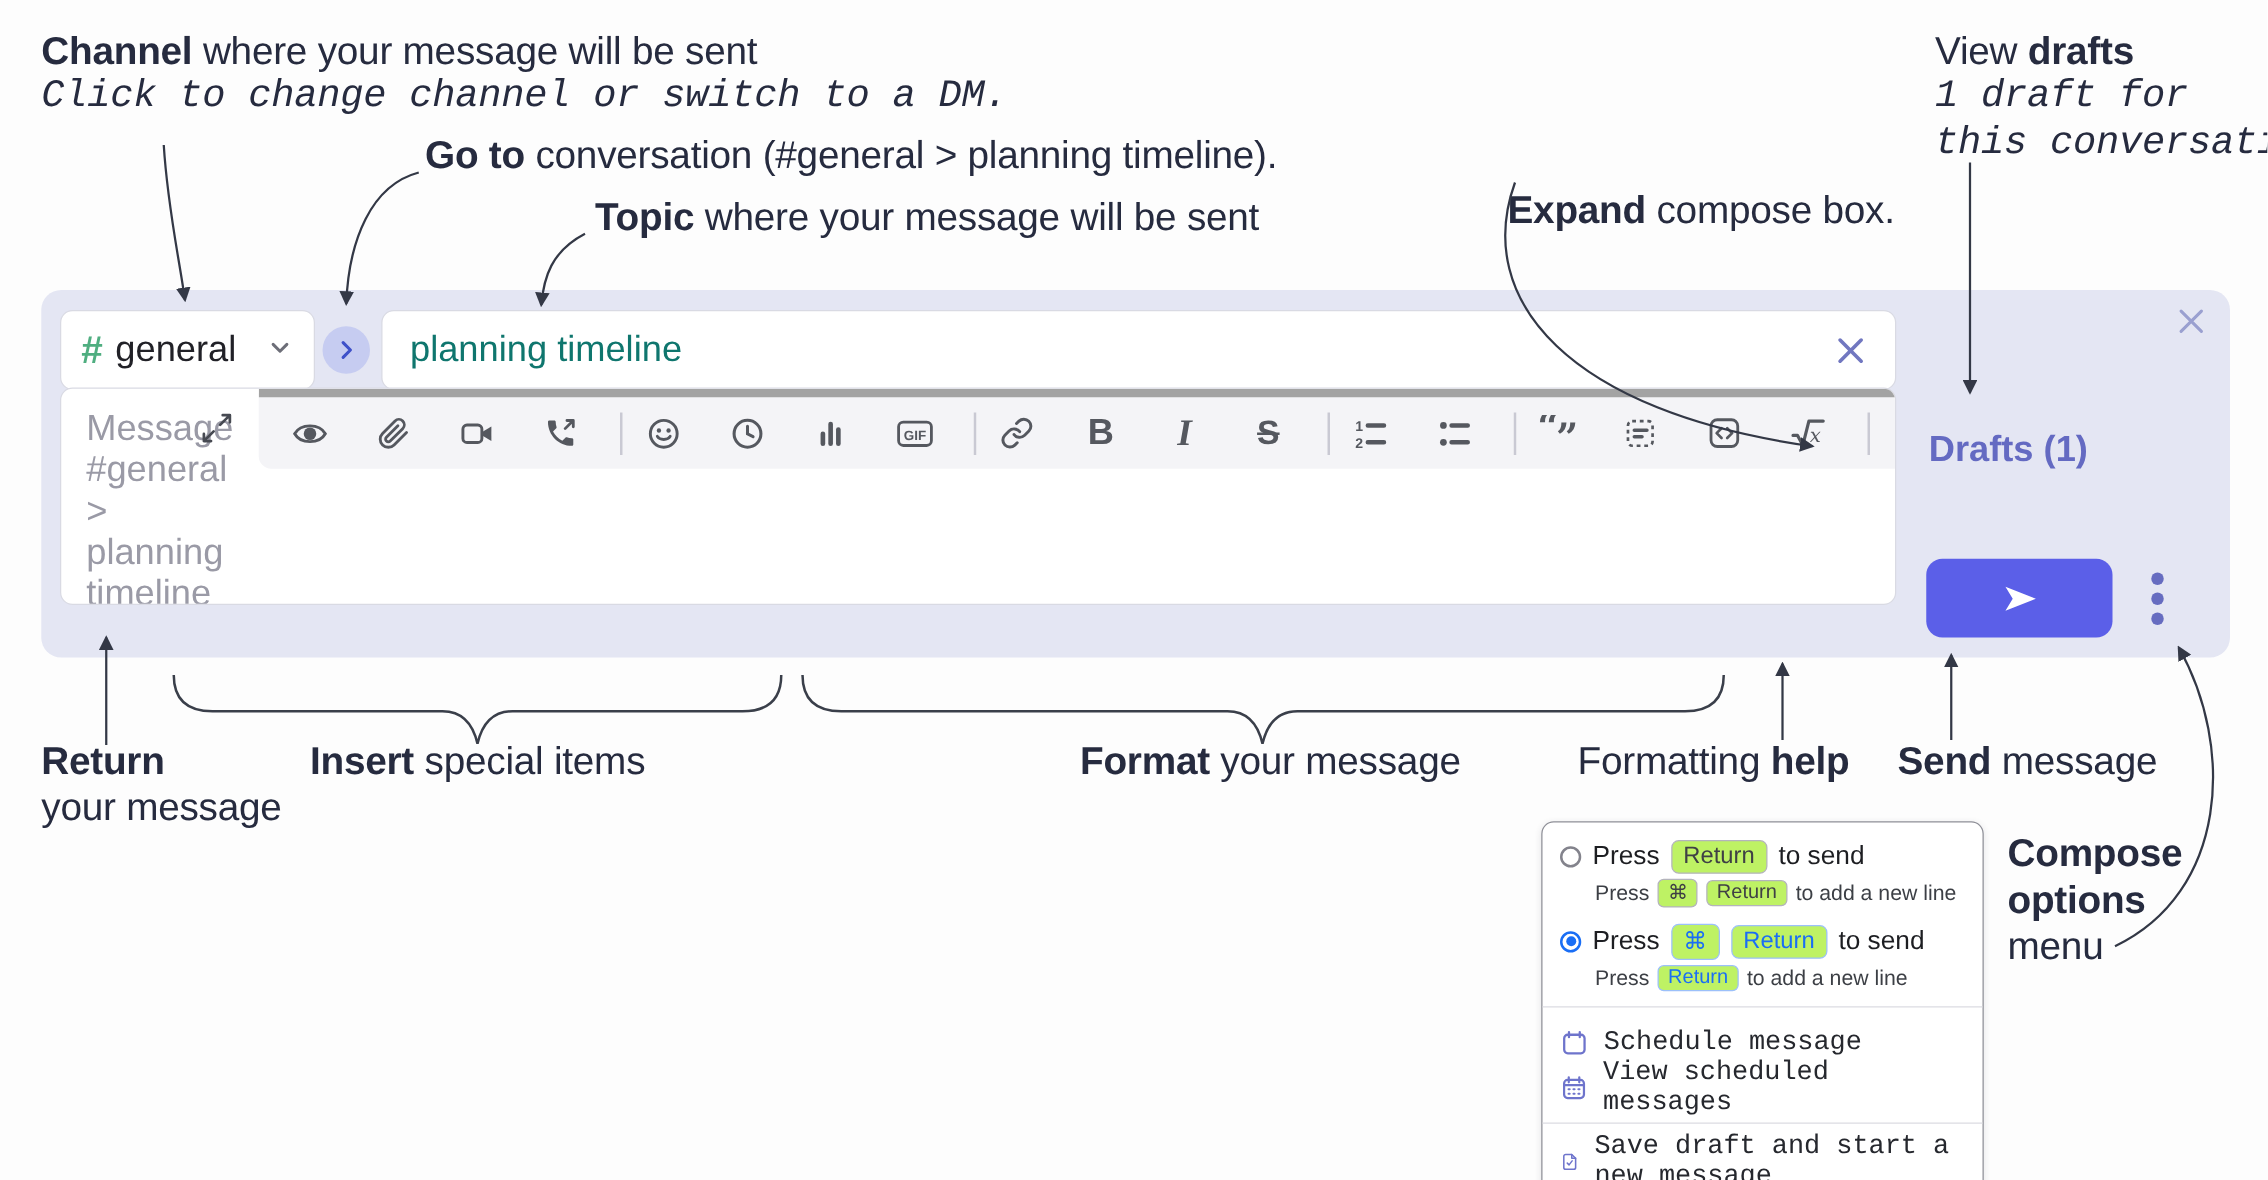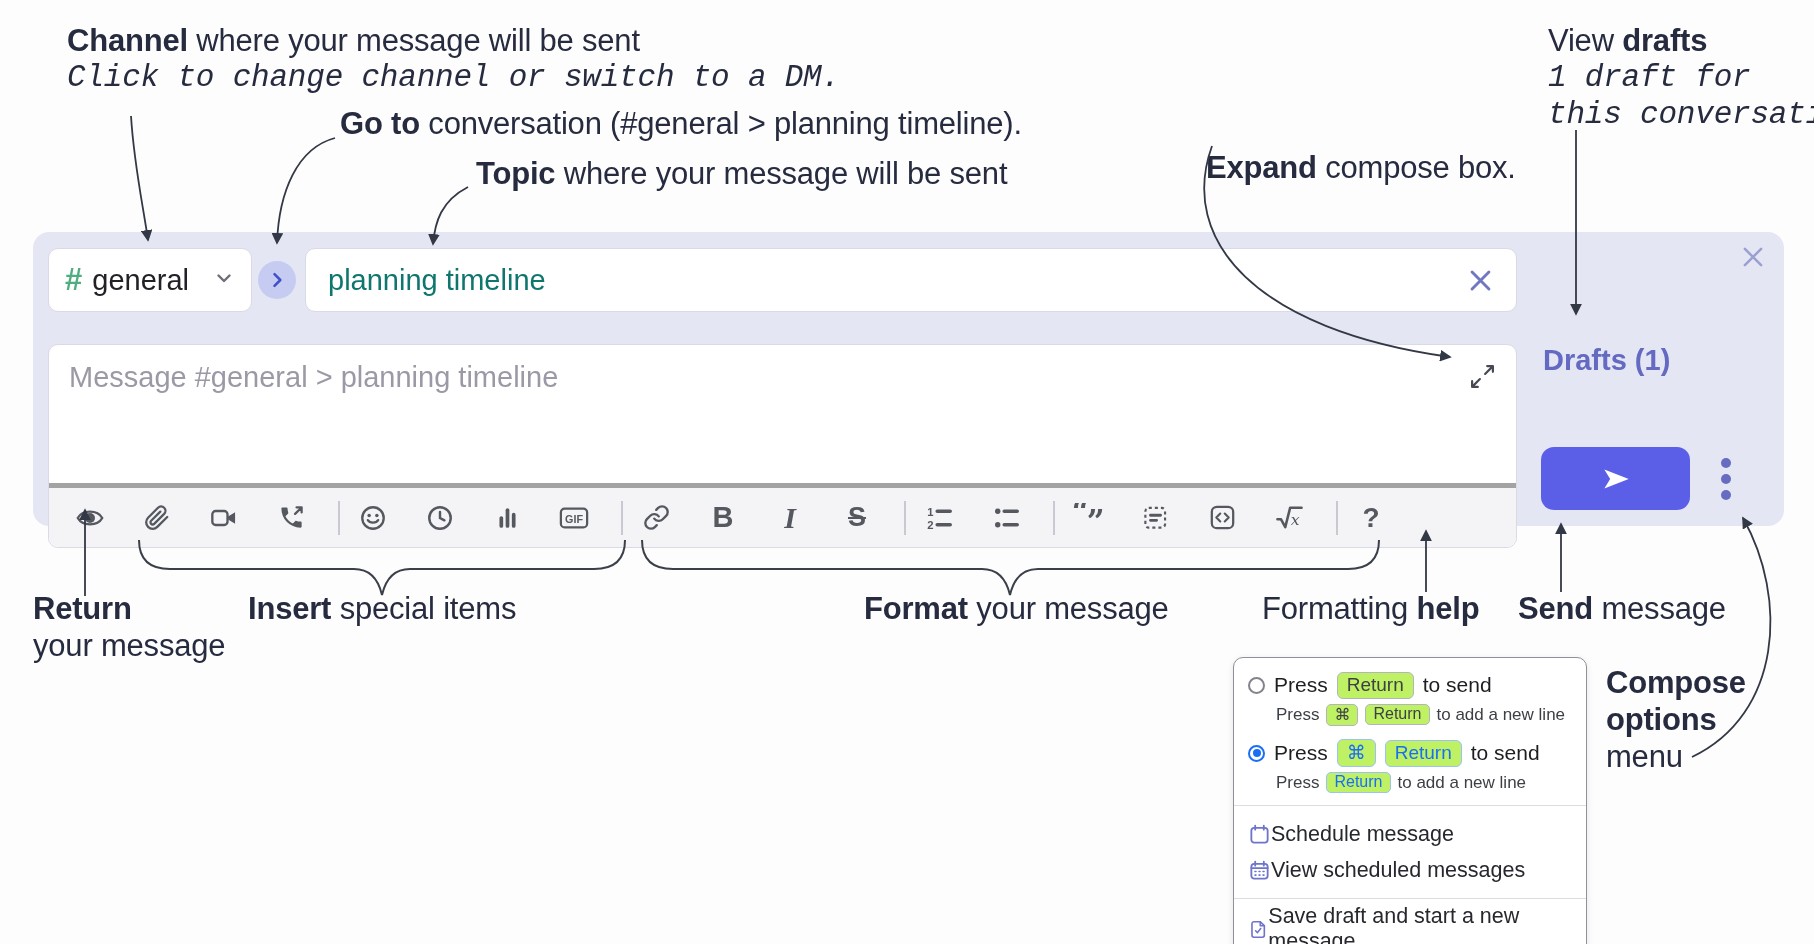--- a/index.html
+++ b/index.html
@@ -25,26 +25,26 @@
   .channel-name{font-size:29px;color:#212127;font-weight:500;}
   .pill-chevron{margin-left:auto;}
 
   .goto-circle{position:absolute;left:225px;top:29px;width:38px;height:38px;border-radius:50%;
                background:#c6ccf1;display:flex;align-items:center;justify-content:center;cursor:pointer;}
 
   .topic-input{left:272px;top:16px;width:1212px;height:64px;display:flex;align-items:center;padding:0 22px;}
   .topic-text{font-size:29px;color:#0f766e;flex:1;}
   .clear-x{display:flex;align-items:center;cursor:pointer;}
 
-  .message-box{left:15px;top:112px;width:1469px;height:204px;display:flex;flex-direction:column;overflow:hidden;padding:0;}
+  .message-box{left:15px;top:78px;width:1469px;height:174px;display:flex;overflow:hidden;padding:0;}
   .message-area{position:relative;flex:1;padding:16px 20px;}
   .placeholder{font-size:29px;color:#9a9aa6;}
   .expand-btn{position:absolute;right:20px;top:18px;cursor:pointer;}
 
-  .toolbar{height:64px;background:#f4f4f7;border-top:5px solid #a3a3a3;display:flex;align-items:center;
+  .toolbar{height:64px;background:#f4f4f7;border-top:7px solid #a3a3a3;display:flex;align-items:center;
            padding-left:4px;border-radius:0 0 10px 10px;}
   .tbtn{width:40px;height:40px;margin-right:27px;display:flex;align-items:center;justify-content:center;
         color:#55585f;cursor:pointer;flex:0 0 auto;}
   .tbtn:first-child{margin-left:17px;}
   .tdiv{width:2px;height:34px;background:#c9c9d3;margin:0 13px 0 0;flex:0 0 auto;}
   .glyph-b{font-size:29px;font-weight:800;}
   .glyph-i{font-family:"Liberation Serif",serif;font-style:italic;font-size:30px;font-weight:600;}
   .glyph-s{font-size:27px;font-weight:600;text-decoration:line-through;}
   .glyph-q{font-size:28px;font-weight:600;}
 
@@ -62,21 +62,21 @@
          color:#1d1e22;}
   .opt-line1{display:flex;align-items:center;gap:9px;font-size:21px;height:30px;}
   .opt-line2{display:flex;align-items:center;gap:7px;font-size:17px;height:25px;margin-left:28px;margin-top:2px;color:#3c3f45;}
   .radio{width:17px;height:17px;border:2px solid #83838c;border-radius:50%;flex:0 0 auto;position:relative;}
   .radio.sel{border-color:#1a6ef5;}
   .radio.sel::after{content:"";position:absolute;left:2.5px;top:2.5px;width:8px;height:8px;border-radius:50%;background:#1a6ef5;}
   .chip{border:1px solid #b4b4bc;border-radius:6px;padding:1px 9px 2px;font-size:19px;color:#3f4045;background:#bef264;}
   .chip.sm{font-size:16px;padding:0 7px 1px;border-radius:5px;}
   .chip.blue{color:#1a6ef5;border-color:#9cc0fa;}
   .popup hr{border:none;border-top:1px solid #dcdce2;margin:10px -14px;}
-  .mi{display:flex;align-items:center;font-size:21.5px;height:36px;color:#26282e;cursor:pointer;}
+  .mi{display:flex;align-items:center;gap:12px;font-size:21.5px;height:36px;color:#26282e;cursor:pointer;font-family:Liberation Mono, monospace;}
   .mi.tall{height:40px;}
   .opt2{margin-top:11px;}
 </style>
 </head>
 <body>
 
 <div class="stage">
 
   <svg class="overlay">
     <defs>
@@ -94,21 +94,21 @@
       <path d="M1426,592 L1426,531" marker-end="url(#ah)"></path>
       <path d="M1561,592 L1561,524" marker-end="url(#ah)"></path>
       <path d="M1692,757 C1782,714 1788,598 1743,518" marker-end="url(#ah)"></path>
     </g>
     <g fill="none" stroke="#3a3f4a" stroke-width="2">
       <path d="M139,540 Q139,569 170,569 L354,569 Q376,569 382,595 Q388,569 410,569 L594,569 Q625,569 625,540"></path>
       <path d="M642,540 Q642,569 673,569 L982,569 Q1004,569 1010,595 Q1016,569 1038,569 L1348,569 Q1379,569 1379,540"></path>
     </g>
   </svg>
 
-  <div class="ann" style="left:33px;top:22px;margin-left:34px;">
+  <div class="ann" style="left:33px;top:22px;">
     <div><b>Channel</b><span> where your message will be sent</span></div>
     <div class="it">Click to change channel or switch to a DM.</div>
   </div>
 
   <div class="ann" style="left:340px;top:105px;">
     <b>Go to</b><span> conversation (#general &gt; planning timeline).</span>
   </div>
 
   <div class="ann" style="left:476px;top:155px;">
     <b>Topic</b><span> where your message will be sent</span>

